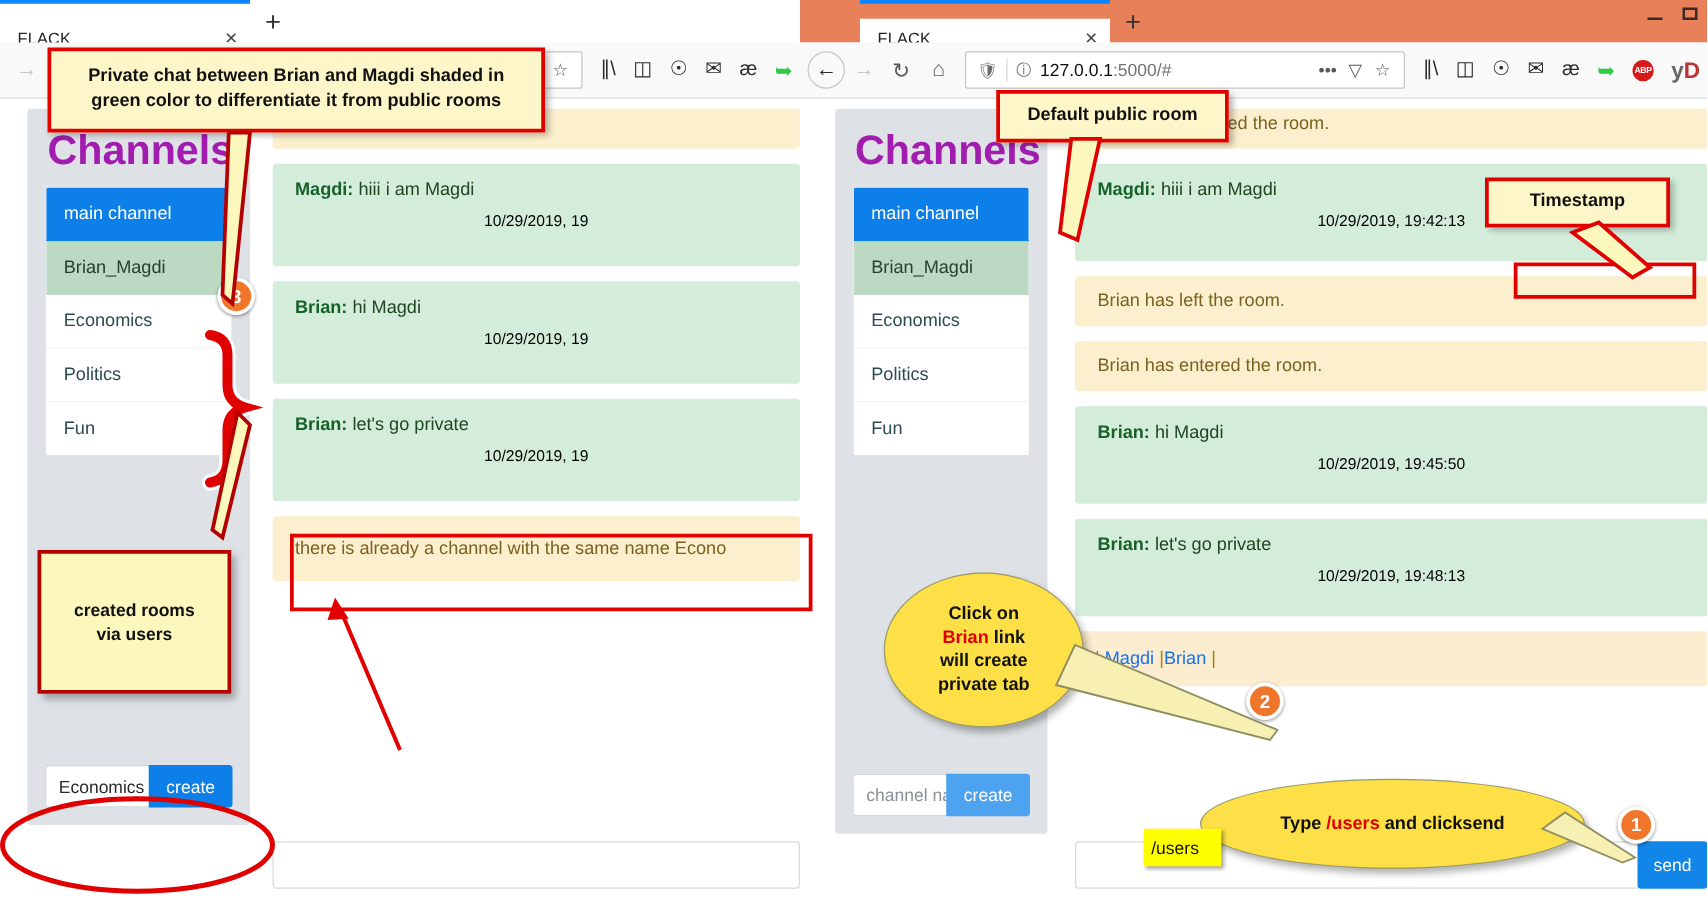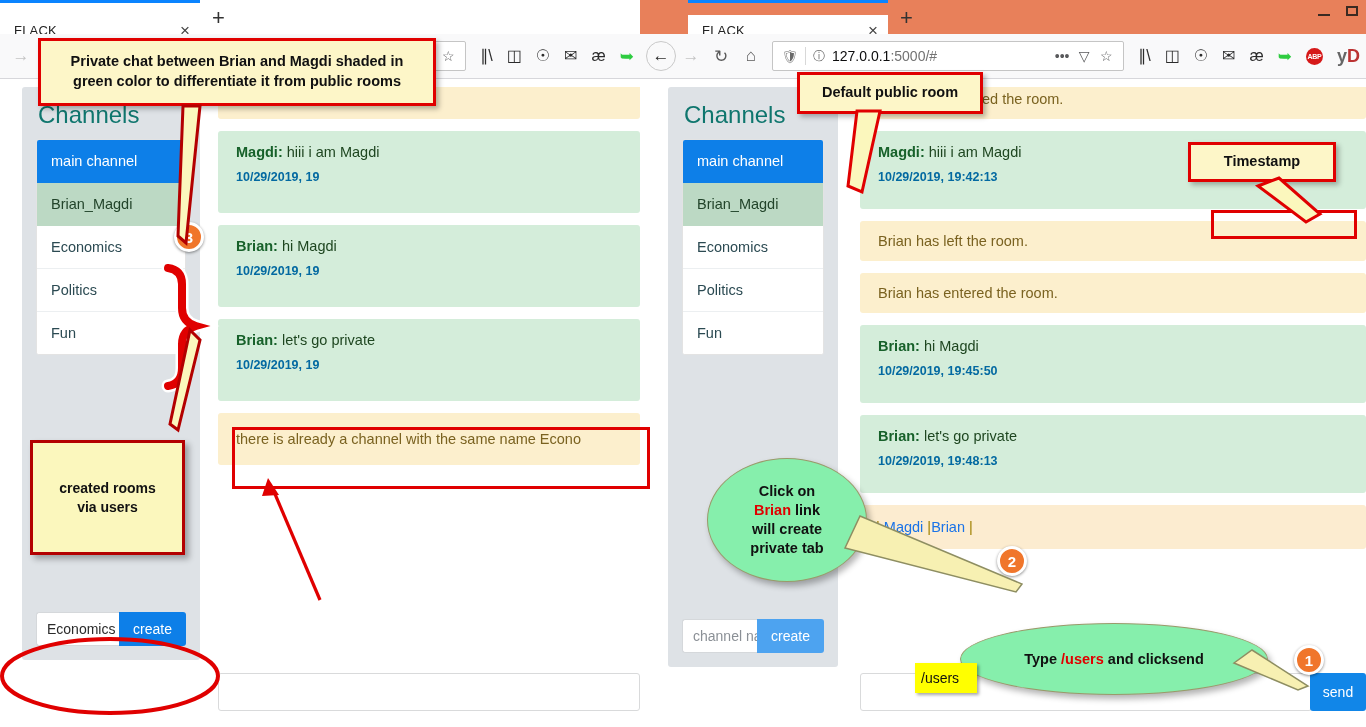--- a/index.html
+++ b/index.html
@@ -75,21 +75,21 @@
 
   .sidebar {
     background: #dee2e6; border-radius: 3px;
     padding: 12px 14px 14px 14px;
     display:flex; flex-direction: column;
     flex: 0 0 auto;
   }
   #win-left .sidebar  { width: 178px; height: 573px; }
   #win-right .sidebar { width: 170px; height: 580px; }
 
-  .channels-title { font-size: 24px; color:#0f766e; font-weight: 400; margin: 2px 0 10px 2px; }
+  .channels-title { font-size: 33px; color:#a21caf; font-weight: 700; margin: 2px 0 10px 2px; }
 
   .chan-list { background:#fff; border:1px solid #e3e3e3; border-radius:3px; overflow:hidden; }
   .chan {
     padding: 13px 14px; font-size: 14.5px; color:#2b4a52;
     border-bottom: 1px solid #eceff1; background:#fff;
   }
   .chan:last-child { border-bottom: none; }
   .chan.active { background:#0d7fe8; color:#fff; border-bottom-color:#0d7fe8; }
   .chan.private { background:#bcd9c4; color:#22442a; border-bottom-color:#bcd9c4; }
 
@@ -111,21 +111,21 @@
   
   .chat { position:relative; flex: 1 1 auto; display:flex; flex-direction:column; min-width: 0; }
   #win-left .chat  { padding: 0 0 0 18px; }
   #win-right .chat { padding: 0 0 0 22px; }
   .msgs { flex: 1 1 auto; overflow: hidden; }
 
   .msg { border-radius: 3px; margin-bottom: 12px; padding: 13px 18px; font-size: 14.5px; }
   .msg.sys   { background:#fcefcd; color:#7a6220; padding: 12px 18px;}
   .msg.green { background:#d4edda; color:#1e4620; }
   .msg .who  { font-weight: bold; color:#17612a; }
-  .msg .time { display:block; text-align:left; font-size: 12.5px; color:#0369a1; margin-top: 10px; font-weight: bold;}
+  .msg .time { display:block; text-align:center; font-size: 12.5px; color:#000000; margin-top: 10px;}
   .msg.userlist { background:#fcecd0; color:#1a6fd4; padding: 14px 16px; }
   .msg.userlist .bar { color:#a08100; }
   .msg.userlist a { color:#1a73e8; text-decoration:none; }
 
   .composer { flex: 0 0 auto; padding-bottom: 16px; position:relative; }
   .composer-row { display:flex; align-items:stretch; height: 38px; }
   .composer-input { flex:1 1 auto; background:#fff; border:1px solid #d9dadb; border-radius:3px; min-width:0;}
   .send-btn { flex:0 0 auto; width: 56px; background:#1186e8; color:#fff; font-size:14px;
               display:flex; align-items:center; justify-content:center; border-radius:3px; margin-left:-2px;}
 
@@ -135,21 +135,21 @@
     background:#fdf6c8; border:3px solid #e00000; color:#111;
     font-size: 14.5px; font-weight:bold; text-align:center; padding: 8px 12px;
     box-shadow: 3px 3px 5px rgba(0,0,0,.28); line-height: 1.35;
   }
   .callout-note {
     background:#fbf7bd; border:3px solid #b30000; color:#111;
     font-size: 14px; font-weight:bold; text-align:center; line-height:1.35;
     box-shadow: 4px 4px 6px rgba(0,0,0,.3); display:flex; align-items:center; justify-content:center;
   }
   .callout-ellipse {
-    background:#86efac; border:1px solid #9a9a6a; border-radius:50%;
+    background:#fde047; border:1px solid #9a9a6a; border-radius:50%;
     color:#111; font-size: 14.5px; font-weight:bold; text-align:right;
     display:flex; align-items:center; justify-content:center; line-height:1.3;
     box-shadow: 3px 4px 6px rgba(0,0,0,.3);
   }
   .callout-ellipse .hl { color:#e00000; }
   .badge-num {
     width: 30px; height: 30px; border-radius:50%; background:#f0762b; color:#fff;
     font-size: 15px; font-weight:bold; display:flex; align-items:center; justify-content:center;
     border: 3px solid #fff; box-shadow: 0 1px 3px rgba(0,0,0,.45);
   }

